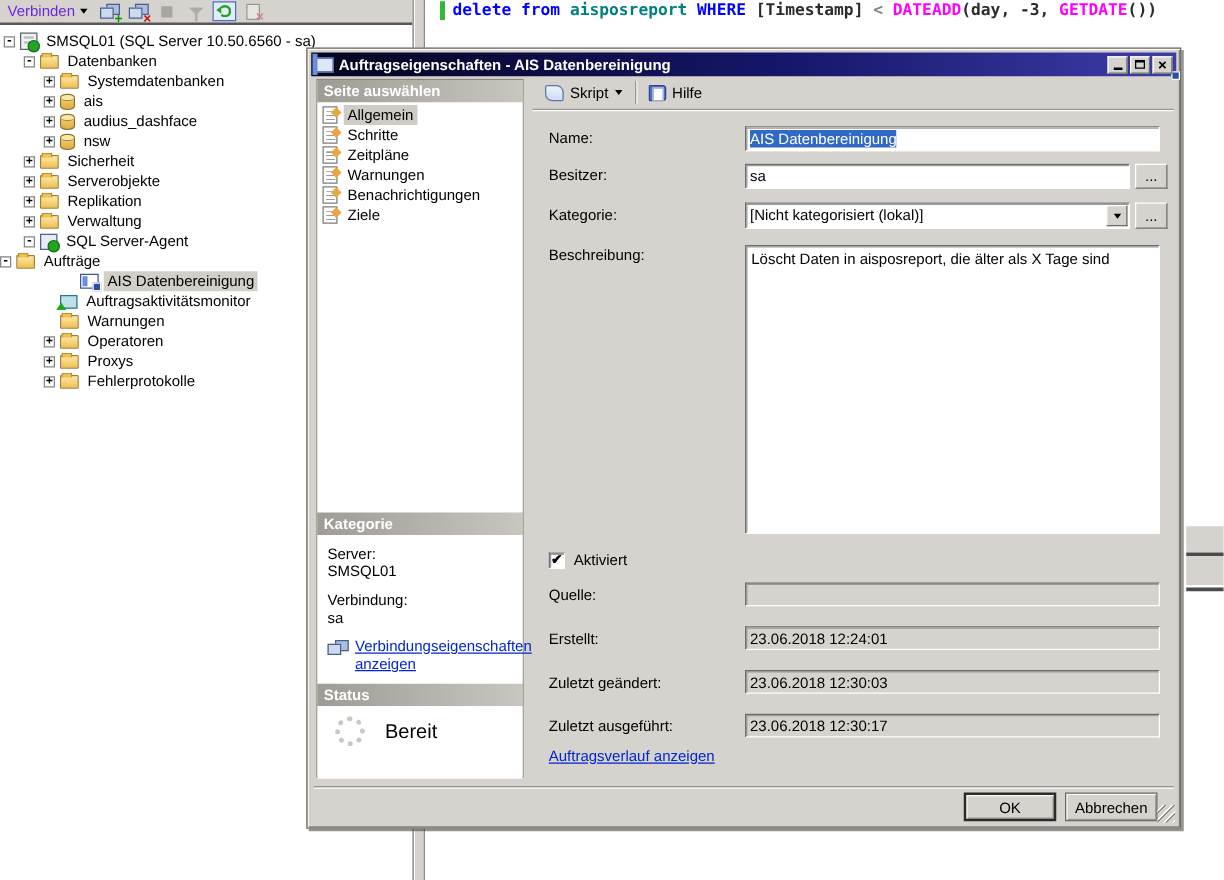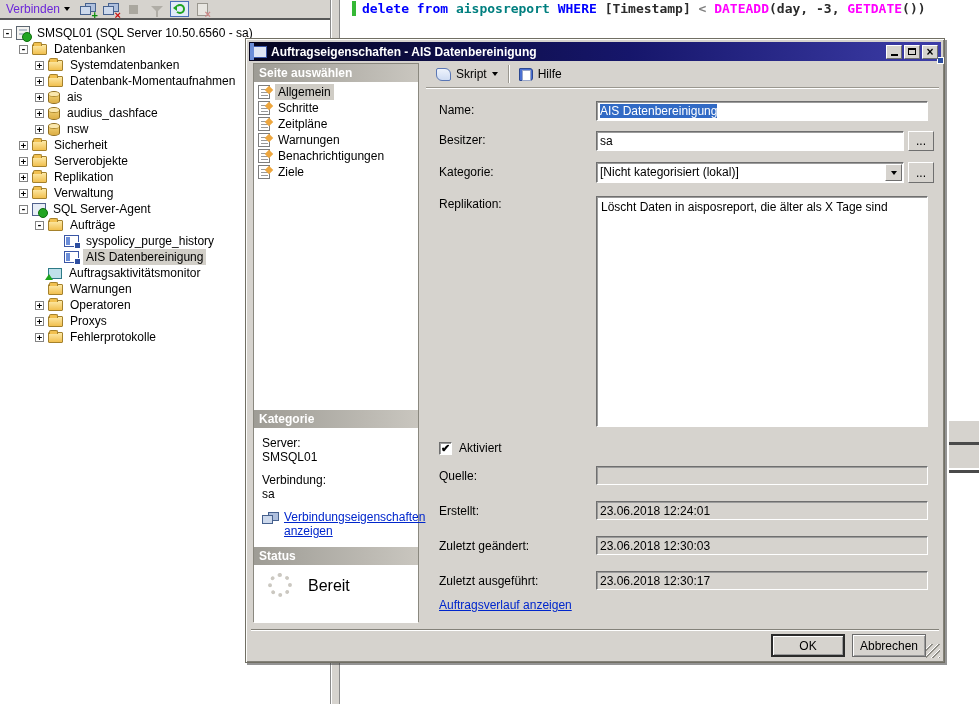--- a/index.html
+++ b/index.html
@@ -212,25 +212,20 @@
           <span class="ticon icon-folder"></span>
           <span class="tlabel">Datenbanken</span>
         </div>
         <div class="tree-row" style="padding-left: 35px;">
           <span class="expand expand-plus"></span>
           <span class="ticon icon-folder"></span>
           <span class="tlabel">Systemdatenbanken</span>
         </div>
         <div class="tree-row" style="padding-left: 35px;">
           <span class="expand expand-plus"></span>
-          <span class="ticon icon-folder"></span>
-          <span class="tlabel">Datenbank-Momentaufnahmen</span>
-        </div>
-        <div class="tree-row" style="padding-left: 35px;">
-          <span class="expand expand-plus"></span>
           <span class="ticon icon-database"></span>
           <span class="tlabel">ais</span>
         </div>
         <div class="tree-row" style="padding-left: 35px;">
           <span class="expand expand-plus"></span>
           <span class="ticon icon-database"></span>
           <span class="tlabel">audius_dashface</span>
         </div>
         <div class="tree-row" style="padding-left: 35px;">
           <span class="expand expand-plus"></span>
@@ -255,29 +250,24 @@
         <div class="tree-row" style="padding-left: 19px;">
           <span class="expand expand-plus"></span>
           <span class="ticon icon-folder"></span>
           <span class="tlabel">Verwaltung</span>
         </div>
         <div class="tree-row" style="padding-left: 19px;">
           <span class="expand expand-minus"></span>
           <span class="ticon icon-agent"></span>
           <span class="tlabel">SQL Server-Agent</span>
         </div>
-        <div class="tree-row" style="padding-left: 35px;">
+        <div class="tree-row" style="">
           <span class="expand expand-minus"></span>
           <span class="ticon icon-folder"></span>
           <span class="tlabel">Aufträge</span>
-        </div>
-        <div class="tree-row" style="padding-left: 51px;">
-          <span class="expand none"></span>
-          <span class="ticon icon-job"></span>
-          <span class="tlabel">syspolicy_purge_history</span>
         </div>
         <div class="tree-row" style="padding-left: 51px;">
           <span class="expand none"></span>
           <span class="ticon icon-job"></span>
           <span class="tlabel selected">AIS Datenbereinigung</span>
         </div>
         <div class="tree-row" style="padding-left: 35px;">
           <span class="expand none"></span>
           <span class="ticon icon-monitor"></span>
           <span class="tlabel">Auftragsaktivitätsmonitor</span>
@@ -403,21 +393,21 @@
     </div>
     <button class="ell-btn" style="left:662px; top:92px; height:20px;">...</button>
 
     <span class="flabel" style="top:126px">Kategorie:</span>
     <div class="combo" style="left:350px; top:123px; width:308px; height:21px;">
       <span>[Nicht kategorisiert (lokal)]</span>
       <span class="combo-btn"></span>
     </div>
     <button class="ell-btn" style="left:662px; top:123px; height:21px;">...</button>
 
-    <span class="flabel" style="top:158px">Replikation:</span>
+    <span class="flabel" style="top:158px">Beschreibung:</span>
     <div class="txtarea" style="left:350px; top:157px; width:332px; height:231px;">Löscht Daten in aisposreport, die älter als X Tage sind</div>
 
     <div class="chkrow" style="top:402px">
       <span class="chkbox">✔</span>
       <span>Aktiviert</span>
     </div>
 
     <span class="flabel" style="top:430px">Quelle:</span>
     <div class="field gray" style="left:350px; top:427px; width:332px; height:19px;"></div>
 

